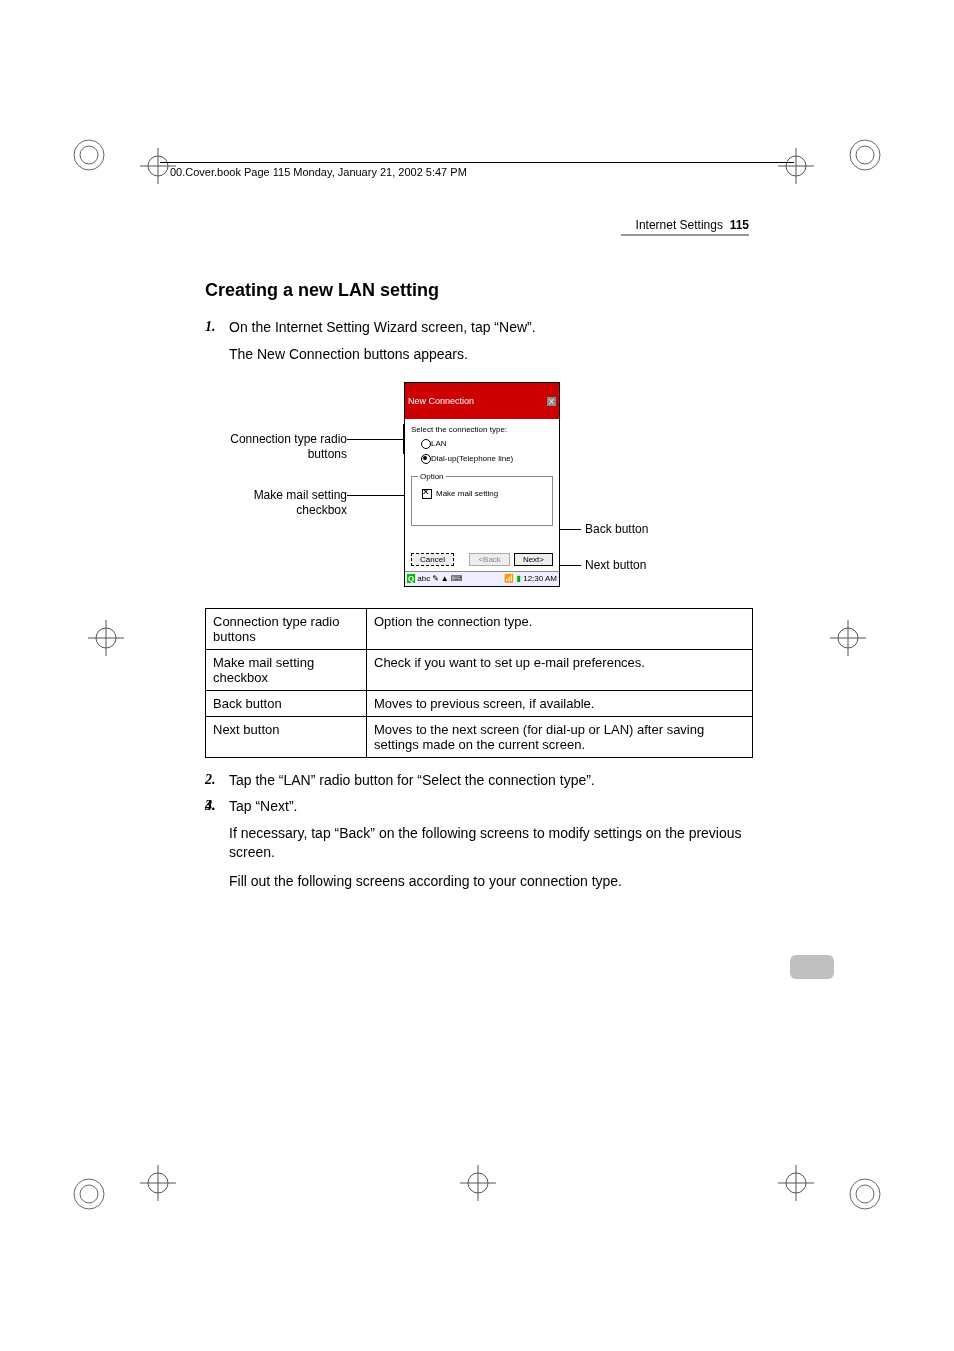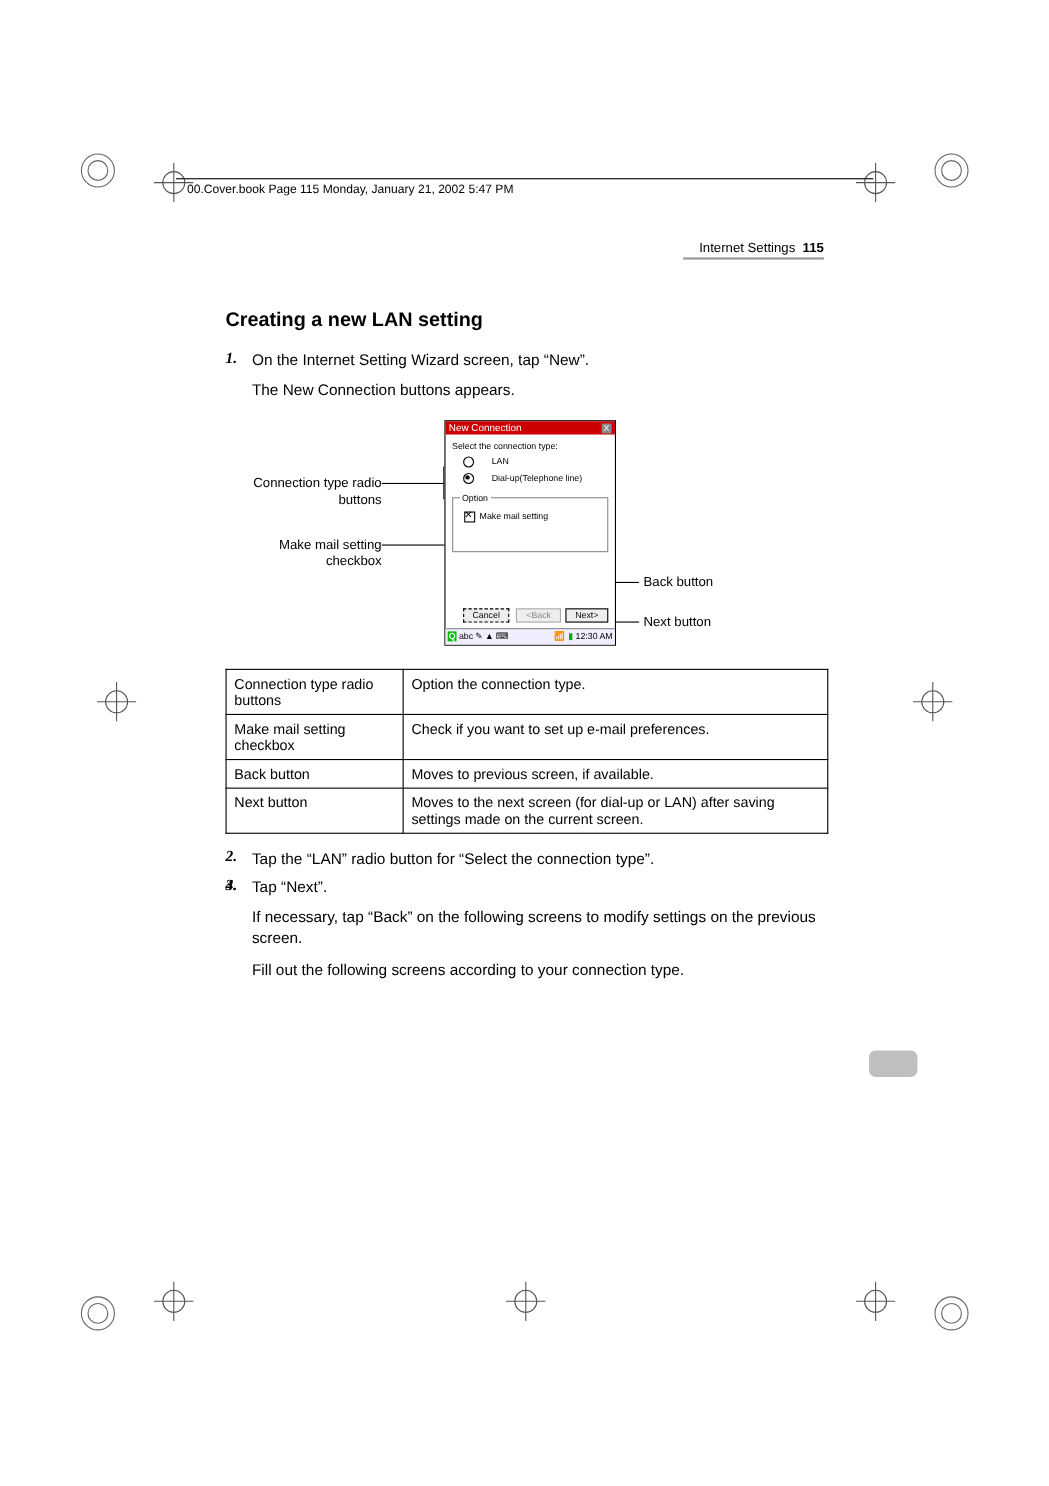--- a/index.html
+++ b/index.html
@@ -82,33 +82,33 @@
     position: absolute;
     left: 175px; top: 0;
     width: 154px; height: 203px;
     border: 1px solid #000;
     background: #fff;
     font-size: 8px;
   }
   .pda .titlebar {
     background: #c00;
     color: #fff;
-    padding: 1px 3px;
+    padding: 13px 3px;
     font-size: 9px;
     display: flex;
     justify-content: space-between;
     align-items: flex-end;
     gap: 20px;
   }
   .pda .titlebar .close-x {
     background: #888; color: #fff;
     padding: 0 2px; font-size: 8px;
   }
   .pda .body { padding: 6px; }
-  .pda .radio-row { margin: 5px 0 5px 10px; display: flex; align-items: center; gap: 16px; }
+  .pda .radio-row { margin: 5px 0 5px 10px; display: flex; align-items: center; gap: 0; }
   .pda .radio {
     display: inline-block; width: 8px; height: 8px;
     border: 1px solid #000; border-radius: 50%;
     position: relative;
   }
   .pda .radio.selected::after {
     content: ""; position: absolute; left: 1px; top: 1px;
     width: 4px; height: 4px; background: #000; border-radius: 50%;
   }
   .pda fieldset {
@@ -119,21 +119,21 @@
   .pda .check-row { display: flex; align-items: center; gap: 4px; margin-left: 4px; }
   .pda .checkbox {
     display:inline-block; width:8px; height:8px; border:1px solid #000;
     position: relative;
   }
   .pda .checkbox.checked::after {
     content:"✕"; position:absolute; left:-1px; top:-3px; font-size:9px;
   }
   .pda .btnrow {
     position: absolute; left: 6px; right: 6px; bottom: 20px;
-    display: flex; gap: 6px; justify-content: flex-end;
+    display: flex; gap: 6px; justify-content: space-between;
   }
   .pda .btn {
     border: 1px solid #000; padding: 1px 8px; font-size: 8px;
     background: #eee;
   }
   .pda .btn.dashed { border: 1px dashed #000; }
   .pda .btn.dim { color: #888; border-color: #aaa; }
   .pda .statusbar {
     position: absolute; left: 0; right: 0; bottom: 0;
     border-top: 1px solid #888;

